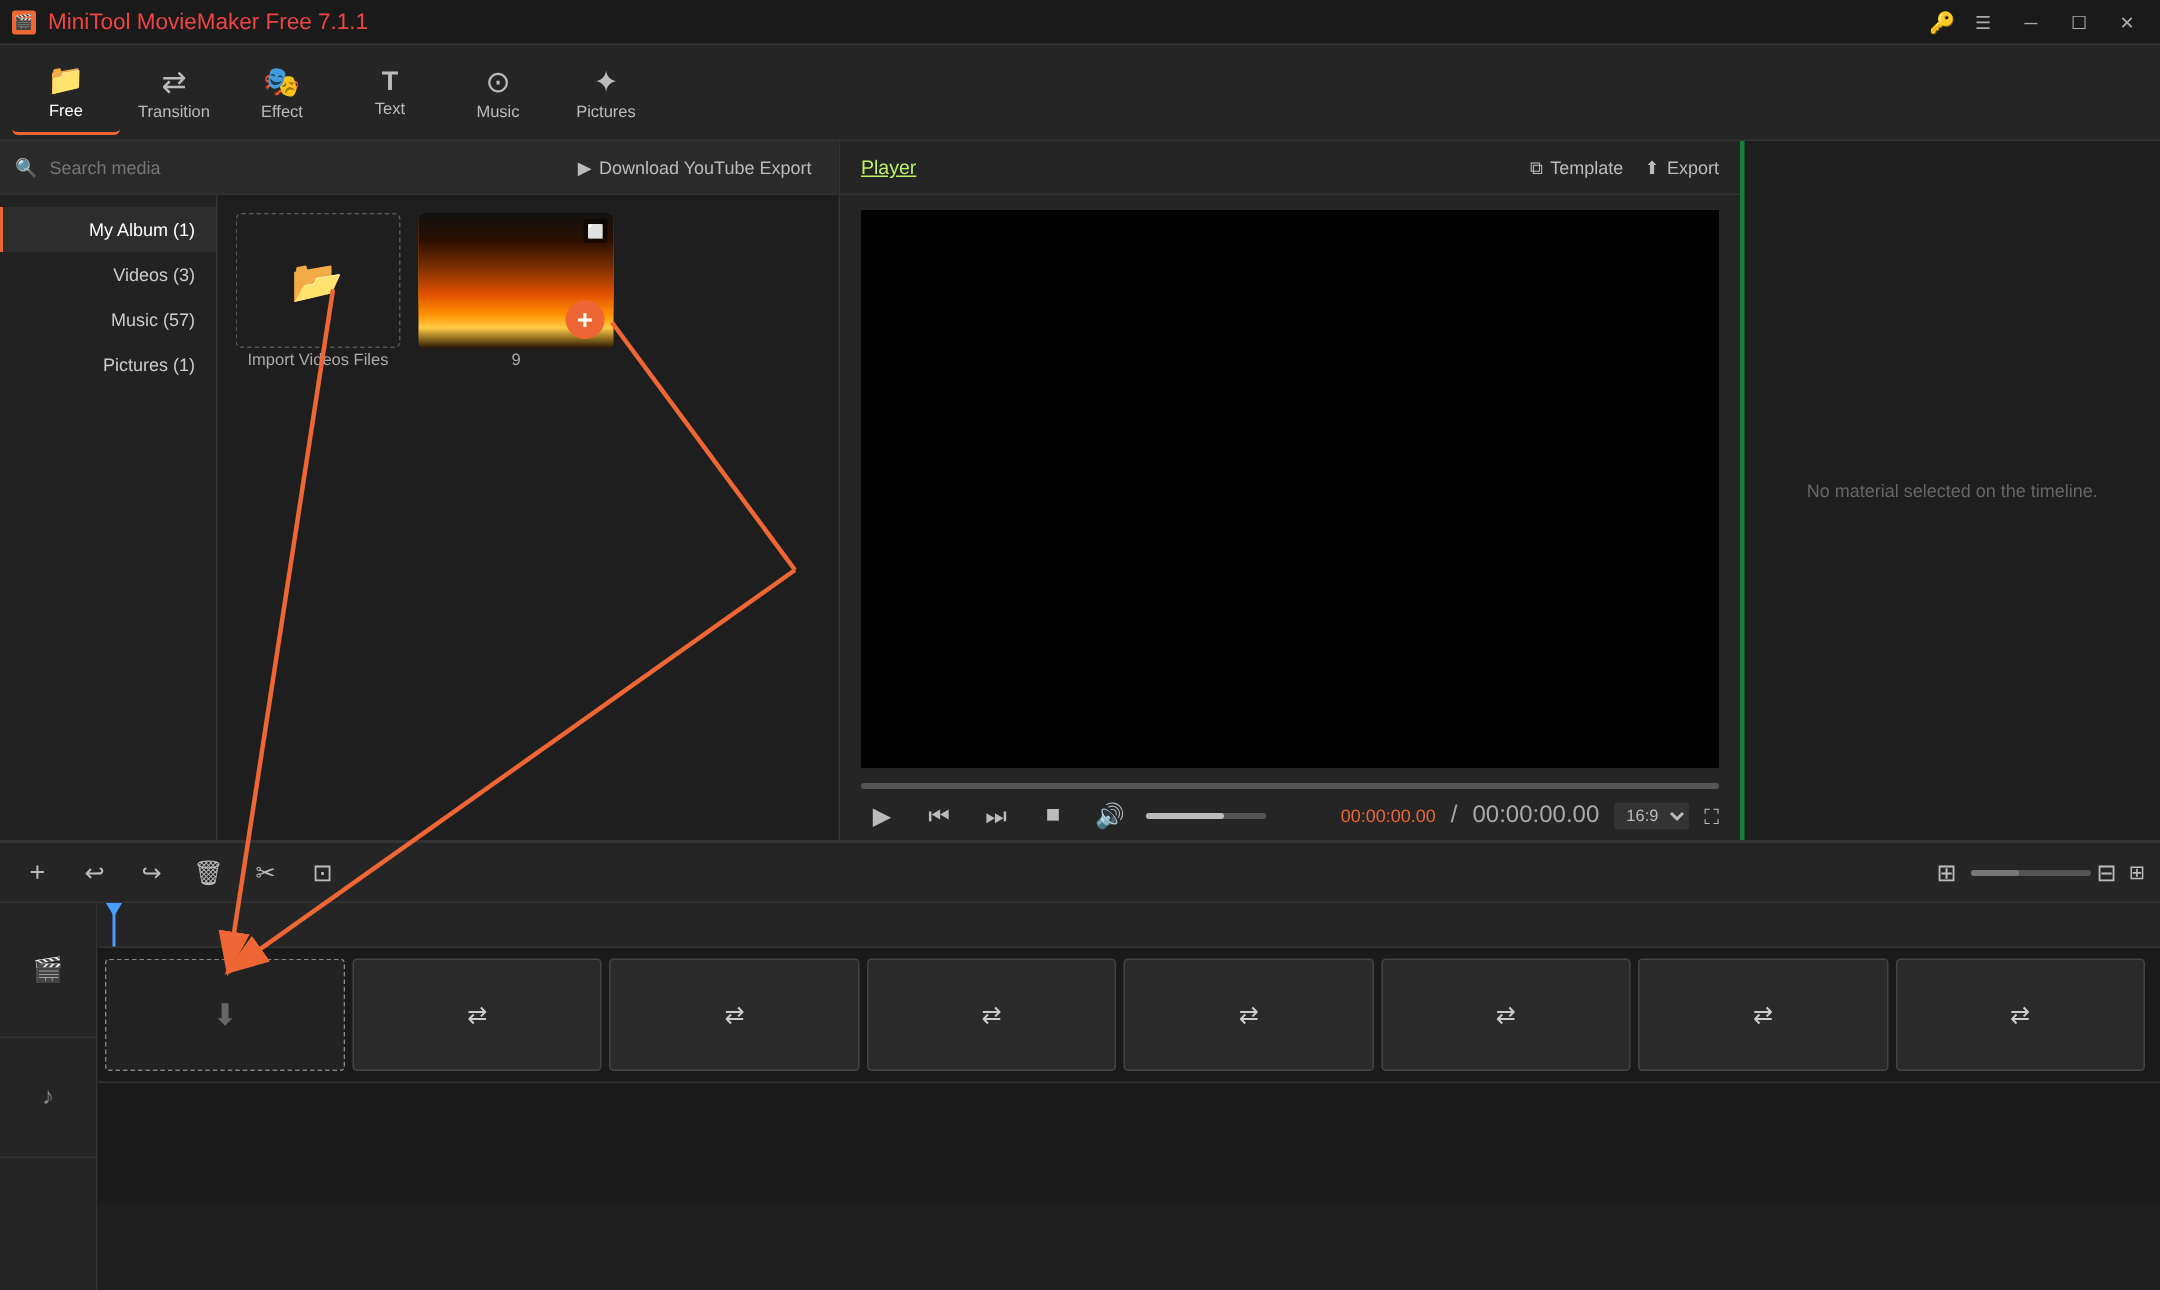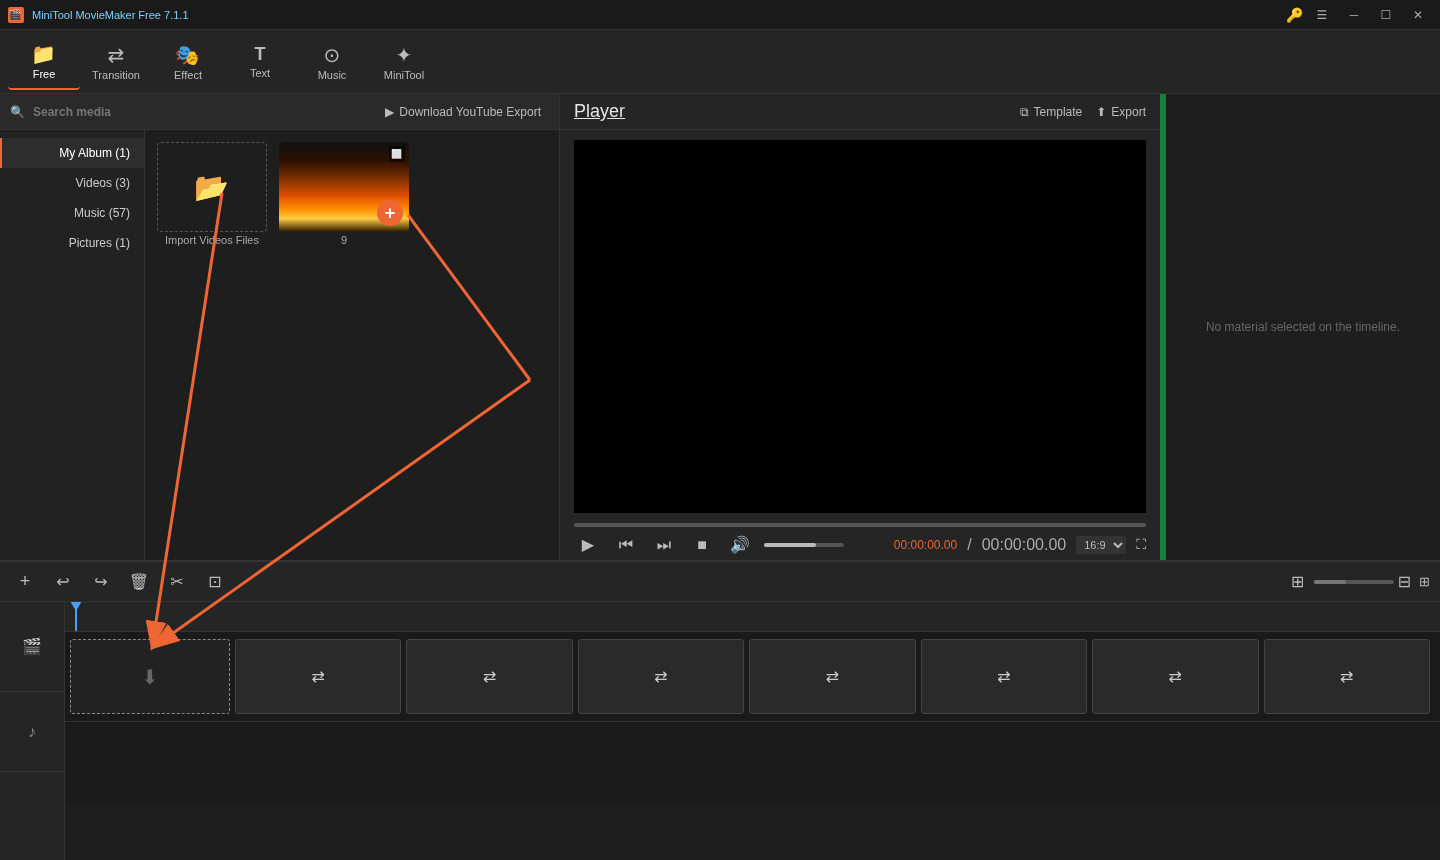--- a/index.html
+++ b/index.html
@@ -5,21 +5,21 @@
     * { margin: 0; padding: 0; box-sizing: border-box; }
     body { width: 1440px; height: 860px; background: #1e1e1e; color: #ccc; font-family: 'Segoe UI', sans-serif; overflow: hidden; position: relative; }
 
     
     #titlebar {
       width: 100%; height: 30px; background: #1a1a1a; display: flex; align-items: center; justify-content: space-between;
       padding: 0 8px; border-bottom: 1px solid #333;
     }
     #titlebar-left { display: flex; align-items: center; gap: 8px; }
     #titlebar-left .app-icon { width: 16px; height: 16px; background: #e63; border-radius: 2px; display: flex; align-items: center; justify-content: center; font-size: 10px; color: white; }
-    #titlebar-left .app-title { font-size: 11px; color: #7dd3fc; }
+    #titlebar-left .app-title { font-size: 15px; color: #ef4444; }
     #titlebar-right { display: flex; align-items: center; gap: 4px; }
     .titlebar-btn { width: 28px; height: 22px; display: flex; align-items: center; justify-content: center; font-size: 12px; color: #aaa; cursor: pointer; border-radius: 2px; }
     .key-icon { color: #f0a500; font-size: 14px; }
 
     
     #toolbar {
       width: 100%; height: 64px; background: #252525; display: flex; align-items: center;
       border-bottom: 1px solid #333; padding: 0 8px;
     }
     .toolbar-item {
@@ -55,38 +55,38 @@
     .add-btn {
       position: absolute; bottom: 6px; right: 6px; width: 26px; height: 26px;
       background: #e63; border-radius: 50%; display: flex; align-items: center; justify-content: center;
       color: white; font-size: 18px; font-weight: bold; cursor: pointer; z-index: 5;
     }
     .media-item-label { font-size: 11px; color: #aaa; text-align: center; margin-top: 2px; }
 
     
     #player-panel { flex: 1; background: #252525; display: flex; flex-direction: column; }
     #player-header { height: 36px; display: flex; align-items: center; padding: 0 14px; border-bottom: 1px solid #333; justify-content: space-between; }
-    #player-header .player-title { font-size: 18px; color: #e5e5e5; text-decoration: underline; }
+    #player-header .player-title { font-size: 13px; color: #bef264; text-decoration: underline; }
     #player-header-right { display: flex; align-items: center; gap: 14px; }
     .header-btn { display: flex; align-items: center; gap: 5px; font-size: 12px; color: #bbb; cursor: pointer; }
     #player-video { flex: 1; background: #000; margin: 0 14px 0 14px; margin-top: 10px; }
     #player-controls { padding: 6px 14px; }
     .progress-bar { width: 100%; height: 4px; background: #555; border-radius: 2px; margin-bottom: 8px; cursor: pointer; }
     .progress-fill { height: 100%; width: 0%; background: #e63; border-radius: 2px; }
     .controls-row { display: flex; align-items: center; gap: 10px; }
     .ctrl-btn { font-size: 16px; color: #bbb; cursor: pointer; width: 28px; text-align: center; }
     .time-display { font-size: 12px; color: #e63; margin-left: auto; }
     .time-total { color: #aaa; }
     .volume-slider { width: 80px; height: 4px; background: #555; border-radius: 2px; cursor: pointer; }
     .volume-fill { height: 100%; width: 65%; background: #bbb; border-radius: 2px; }
     .aspect-select { background: #333; color: #bbb; border: none; font-size: 11px; padding: 2px 4px; border-radius: 2px; cursor: pointer; }
     .fullscreen-btn { font-size: 14px; color: #bbb; cursor: pointer; }
 
     
-    #info-panel { width: 280px; background: #1e1e1e; border-left: 6px solid #15803d; display: flex; align-items: center; justify-content: center; }
+    #info-panel { width: 280px; background: #1e1e1e; border-left: 3px solid #15803d; display: flex; align-items: center; justify-content: center; }
     #info-panel .no-material { font-size: 12px; color: #666; text-align: center; }
 
     
     #timeline-area { width: 100%; height: 300px; background: #1e1e1e; border-top: 2px solid #333; display: flex; flex-direction: column; }
     #timeline-toolbar { height: 40px; background: #252525; border-bottom: 1px solid #333; display: flex; align-items: center; padding: 0 10px; gap: 8px; }
     .tl-btn { width: 30px; height: 30px; display: flex; align-items: center; justify-content: center; font-size: 16px; color: #bbb; cursor: pointer; border-radius: 3px; }
     .tl-right { margin-left: auto; display: flex; align-items: center; gap: 8px; }
     .zoom-controls { display: flex; align-items: center; gap: 4px; }
     .zoom-btn { width: 24px; height: 24px; display: flex; align-items: center; justify-content: center; font-size: 16px; color: #bbb; cursor: pointer; }
     .zoom-slider { width: 80px; height: 4px; background: #555; border-radius: 2px; cursor: pointer; }
@@ -106,21 +106,21 @@
     #video-track { height: 90px; background: #1a1a1a; border-bottom: 1px solid #333; display: flex; align-items: center; padding: 5px; position: relative; }
     #audio-track { height: 80px; background: #1a1a1a; display: flex; align-items: center; padding: 5px; }
 
     .timeline-segment { height: 75px; min-width: 160px; background: #2a2a2a; border: 1px solid #444; border-radius: 3px; display: flex; align-items: center; justify-content: center; margin-right: 5px; position: relative; }
     .timeline-segment.first { border: 1.5px dashed #888; background: #222; }
     .segment-icon { font-size: 20px; color: #666; }
     .segment-arrow { width: 190px; height: 75px; background: #2a2a2a; border: 1px solid #444; border-radius: 3px; display: flex; align-items: center; justify-content: center; margin-right: 5px; }
 
     
     #search-bar { display: flex; align-items: center; height: 36px; background: #2a2a2a; border-bottom: 1px solid #333; padding: 0 10px; gap: 8px; }
-    #search-bar input { background: transparent; border: none; outline: none; color: #ccc; font-size: 12px; flex: 1; font-weight: bold; }
+    #search-bar input { background: transparent; border: none; outline: none; color: #ccc; font-size: 12px; flex: 1; }
     #search-bar .search-icon { color: #888; font-size: 12px; }
     #download-btn { display: flex; align-items: center; gap: 5px; font-size: 12px; color: #bbb; cursor: pointer; padding: 4px 8px; border-radius: 3px; }
   </style>
 </head>
 <body>
 
 <div id="titlebar">
   <div id="titlebar-left">
     <div class="app-icon">🎬</div>
     <span class="app-title">MiniTool MovieMaker Free 7.1.1</span>
@@ -150,21 +150,21 @@
   <div class="toolbar-item">
     <span class="ti" style="font-size:18px;font-weight:bold;">T</span>
     <span>Text</span>
   </div>
   <div class="toolbar-item">
     <span class="ti">⊙</span>
     <span>Music</span>
   </div>
   <div class="toolbar-item">
     <span class="ti">✦</span>
-    <span>MiniTool</span>
+    <span>Pictures</span>
   </div>
 </div>
 
 <div id="main" style="height: 466px;">
 
   <div id="left-panel">
 
     <div id="search-bar">
       <span class="search-icon">🔍</span>
       <input type="text" placeholder="Search media" style="">

